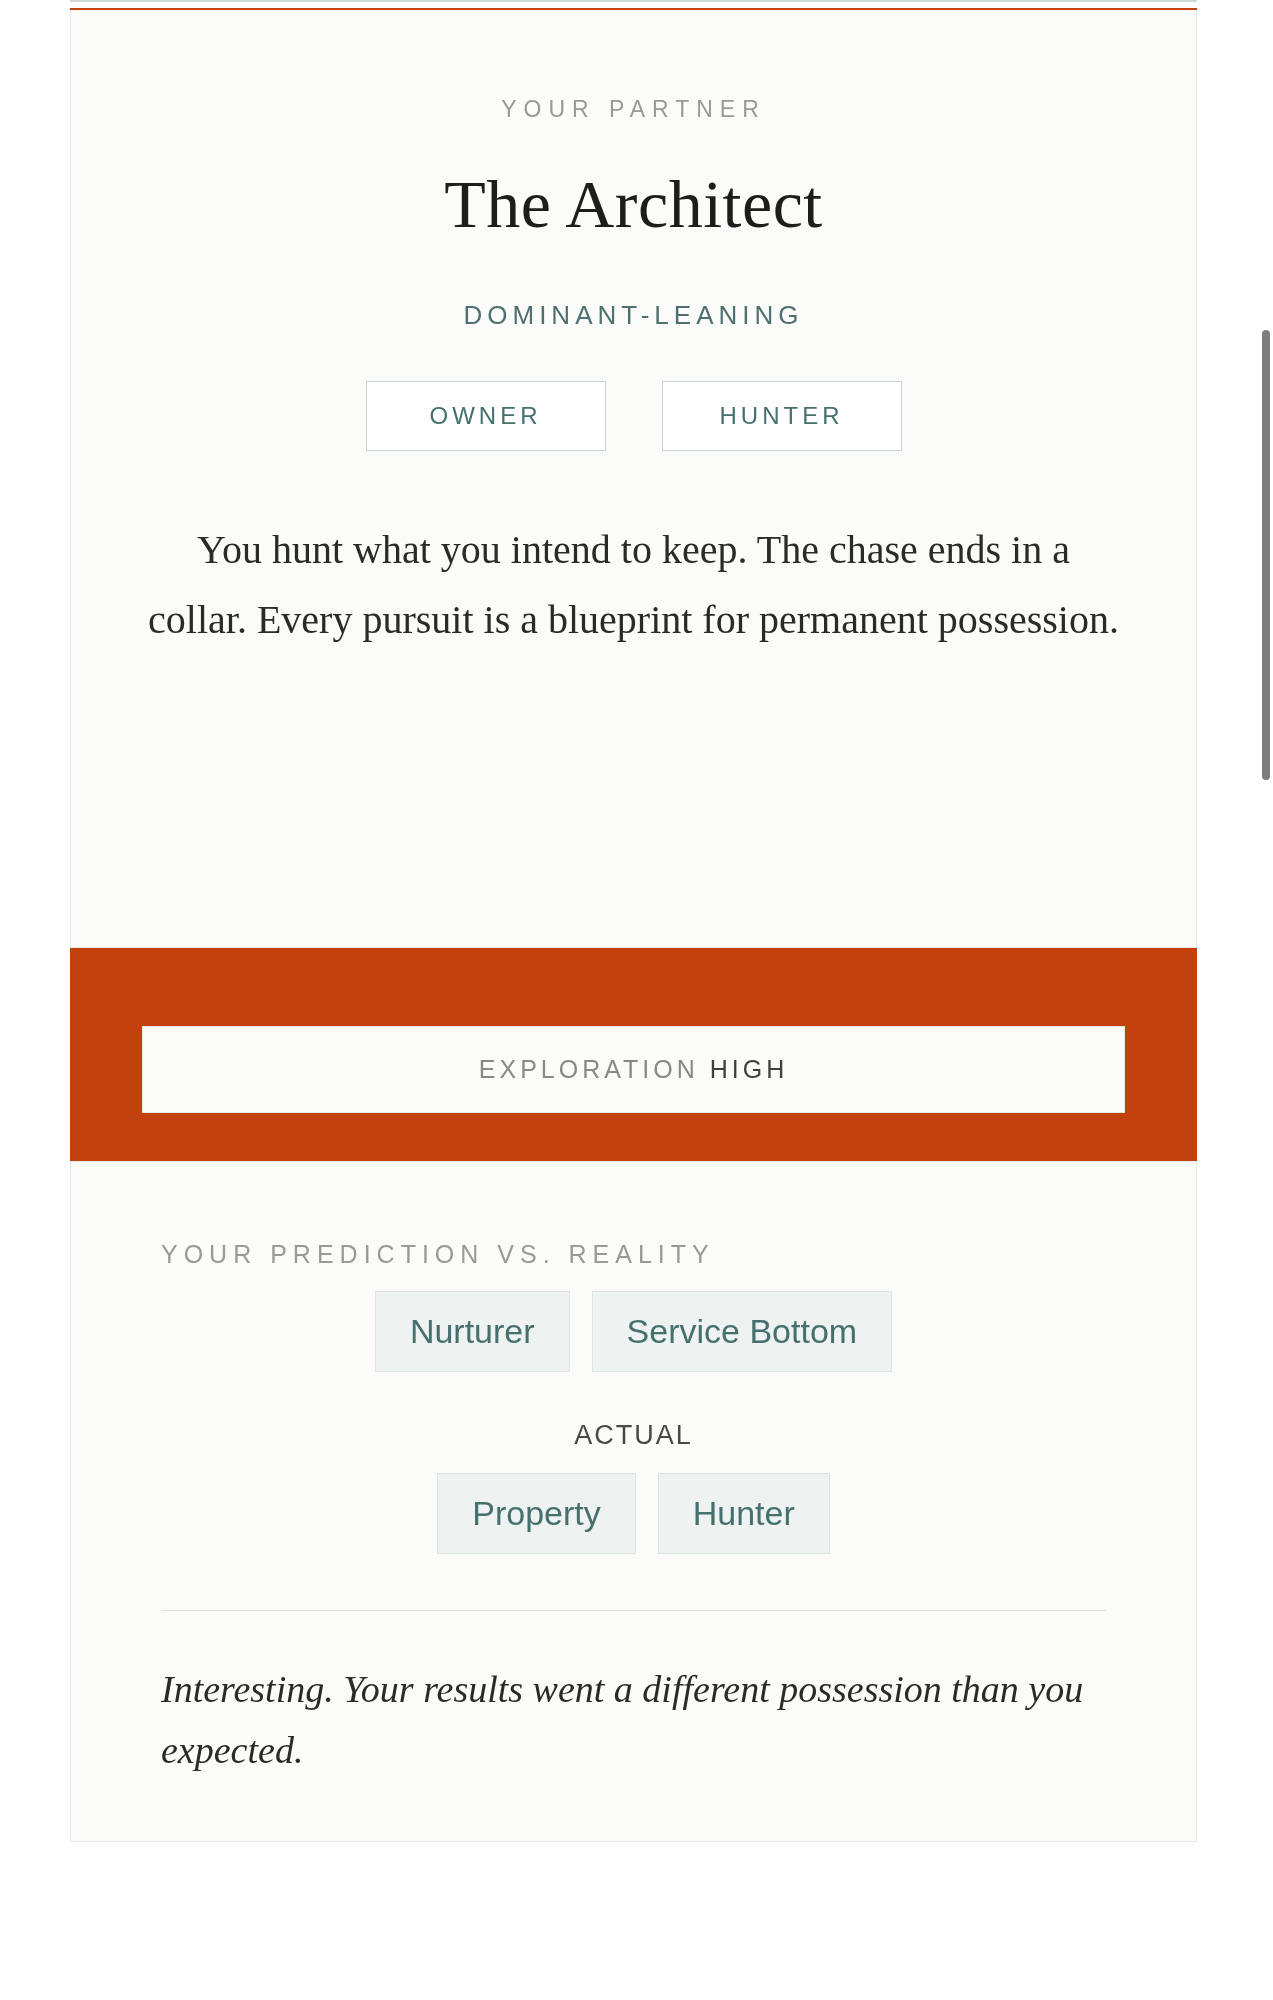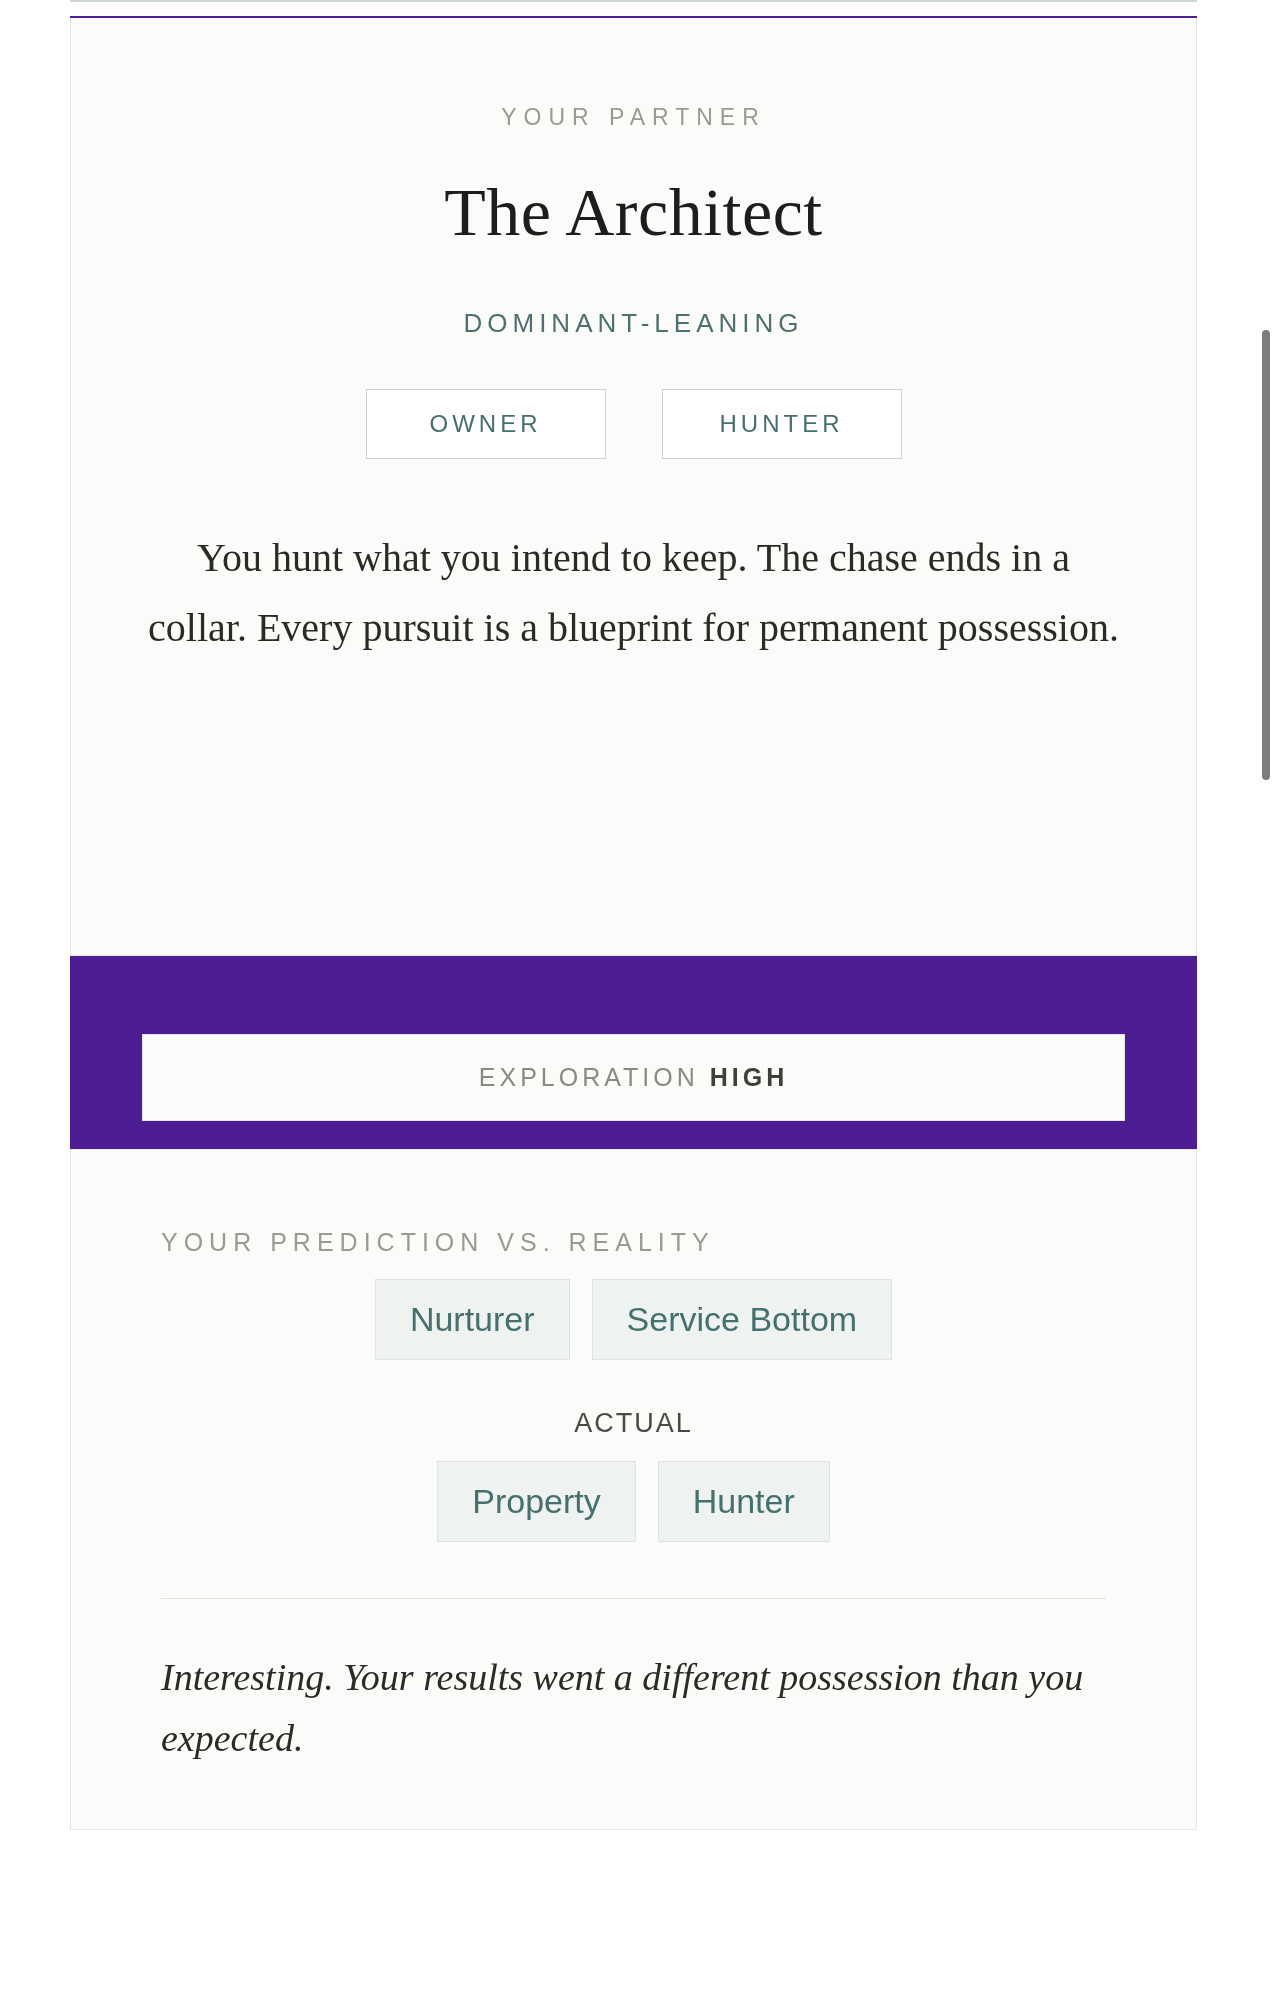--- a/index.html
+++ b/index.html
@@ -16,23 +16,23 @@
     position: relative;
     width: 1273px;
     min-height: 2000px;
     background: #ffffff;
     overflow: hidden;
   }
   
   .column {
     position: absolute;
     left: 70px;
-    top: 16px;
+    top: 8px;
     width: 1127px;
-    background: #4c1d95;
+    background: #c2410c;
   }
   
   .top-rule {
     position: absolute;
     left: 70px;
     top: 0;
     width: 1127px;
     height: 2px;
     background: #cfd8d6;
   }
@@ -112,26 +112,26 @@
     background: #fbfbf9;
     text-align: center;
     padding: 28px 10px;
     font-size: 25px;
     letter-spacing: 4px;
     text-transform: uppercase;
     color: #8a8a84;
   }
   .trait-pill .level {
     color: #3f3f3b;
-    font-weight: 700;
+    font-weight: 400;
   }
 
   
   .prediction-card {
-    margin-top: 28px;
+    margin-top: 48px;
     border: 1px solid #e6e6e3;
     background: #fbfbf9;
     padding: 78px 40px 60px 40px;
     text-align: center;
     box-sizing: border-box;
   }
   .pred-eyebrow {
     font-size: 25px;
     letter-spacing: 6px;
     color: #9a9a94;

